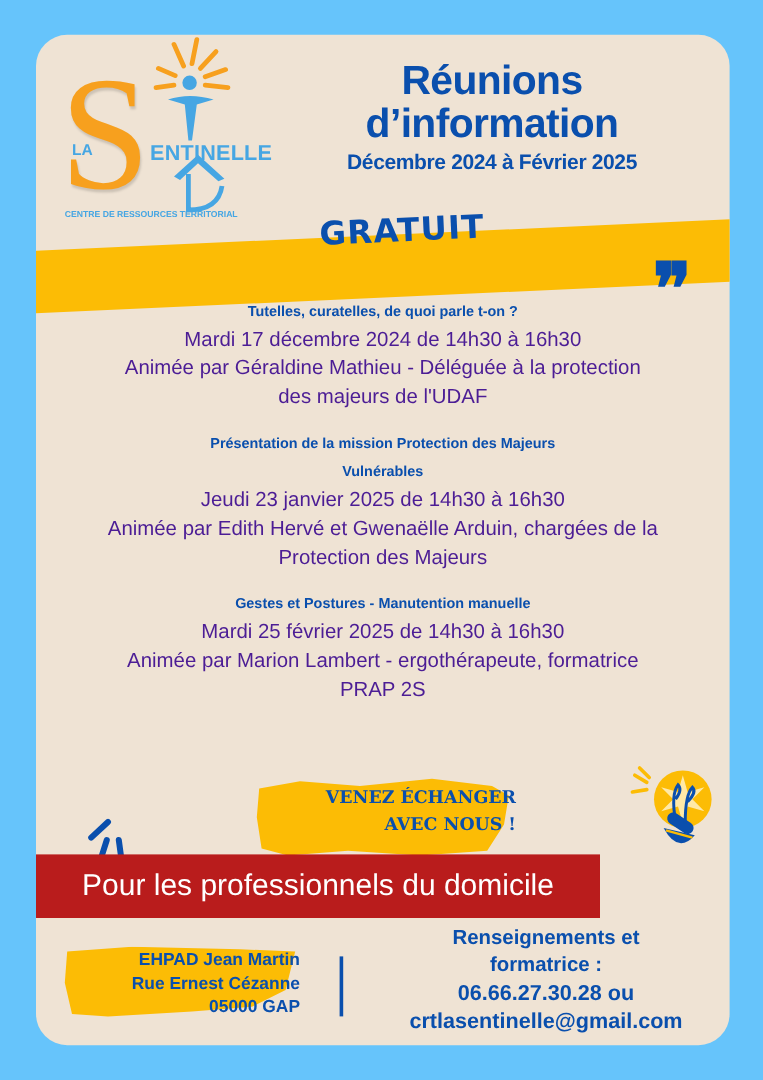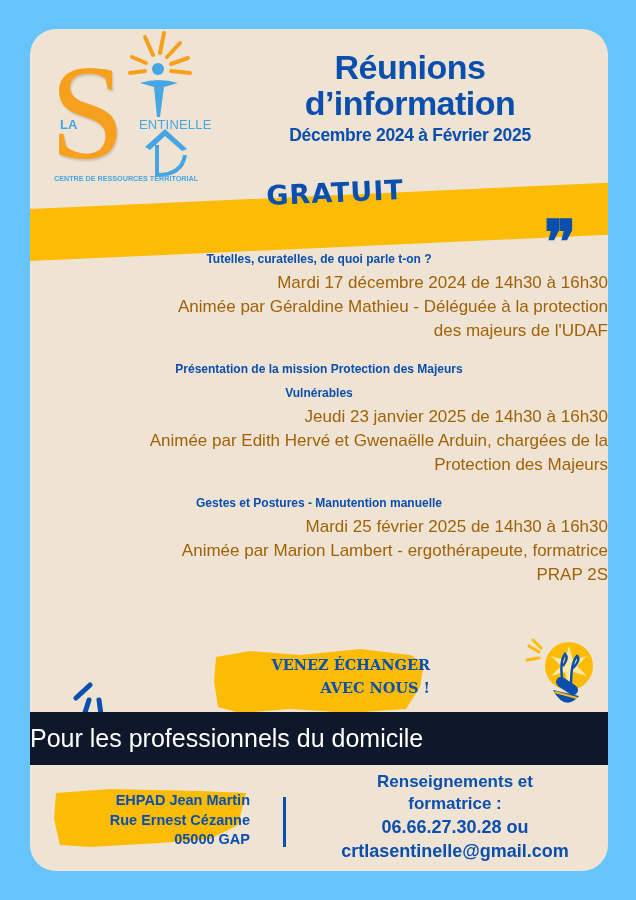--- a/index.html
+++ b/index.html
@@ -9,21 +9,21 @@
     position:absolute; left:30px; top:29px; width:578px; height:842px;
     background:#efe3d4; border-radius:26px; overflow:hidden;
   }
   .logo { position:absolute; left:10px; top:-12px; width:185px; height:185px; }
   .logo-s {
     position:absolute; left:10px; top:28px; font-family:"Liberation Serif", serif;
     font-size:135px; line-height:1; color:#f7a01e; font-weight:normal;
     text-shadow:1px 2px 2px rgba(0,0,0,0.15);
   }
   .logo-la { position:absolute; left:20px; top:100px; color:#46a6e3; font-size:13px; font-weight:bold; }
-  .logo-entinelle { position:absolute; left:99px; top:100px; color:#46a6e3; font-size:13px; font-weight:normal; letter-spacing:0.2px; }
+  .logo-entinelle { position:absolute; left:85px; top:100px; color:#46a6e3; font-size:18px; font-weight:bold; letter-spacing:0.2px; }
   .logo-sub { position:absolute; left:14px; top:157px; color:#46a6e3; font-size:7.2px; font-weight:bold; white-space:nowrap; }
   .logo-svg { position:absolute; left:0; top:0; }
 
   .title-block { position:absolute; left:190px; top:20px; width:380px; text-align:center; color:#0a4fad; }
   .title-1 { font-size:34px; font-weight:bold; line-height:36px; letter-spacing:-0.5px;text-align:center; }
   .title-2 { font-size:34px; font-weight:bold; line-height:36px; letter-spacing:-0.5px; }
   .subtitle { font-size:17.5px; font-weight:bold; margin-top:4px; letter-spacing:-0.3px; }
 
   .banner {
     position:absolute; left:-40px; top:166px; width:700px; height:52px;
@@ -32,34 +32,34 @@
   .banner-text {
     position:absolute; left:200px; top:148px; width:210px; text-align:center;
     color:#0a4fad; font-family:"DejaVu Sans", sans-serif; font-weight:bold; font-size:27px;
     transform:rotate(-2.6deg); letter-spacing:1px;
   }
   .quote-mark { position:absolute; left:514px; top:183px; color:#0a4fad; font-size:60px; font-weight:bold; font-family:"DejaVu Serif", serif; line-height:1; }
 
   .events { position:absolute; left:0; top:218px; width:578px; text-align:center; color:#0a4fad; }
   .ev { margin-bottom:14px; }
   .ev-title { font-size:12px; font-weight:bold; line-height:24px; }
-  .ev-line { font-size:17px; line-height:24px; color:#a16207;text-align:right; }
+  .ev-line { font-size:17px; line-height:24px; color:#4c1d95; }
 
   .squiggle { position:absolute; left:42px; top:653px; }
   .exchange-wrap { position:absolute; left:180px; top:618px; width:220px; height:70px; }
   .exchange-bg { position:absolute; left:0; top:0; }
   .exchange-text {
     position:absolute; left:0; top:6px; width:220px; text-align:right;
     color:#0a4fad; font-family:"DejaVu Serif", serif; font-weight:bold; font-size:14.5px; line-height:23px;
   }
   .bulb { position:absolute; left:495px; top:603px; }
 
   .prof-bar {
-    position:absolute; left:0; top:683px; width:578px; height:53px; background:#0f172a;
-    color:#ffffff; font-size:25px; text-align:left; line-height:53px;
+    position:absolute; left:0; top:683px; width:470px; height:53px; background:#b91c1c;
+    color:#ffffff; font-size:25px; text-align:center; line-height:53px;
   }
 
   .address-wrap { position:absolute; left:20px; top:760px; width:200px; height:60px; }
   .address-text {
     position:absolute; left:0; top:2px; width:200px; text-align:right; color:#0a4fad;
     font-weight:bold; font-size:14.5px; line-height:19.5px;
   }
   .divider { position:absolute; left:253px; top:768px; width:3px; height:50px; background:#0a4fad; }
   .contact {
     position:absolute; left:280px; top:742px; width:290px; text-align:center; color:#0a4fad; font-weight:bold;

